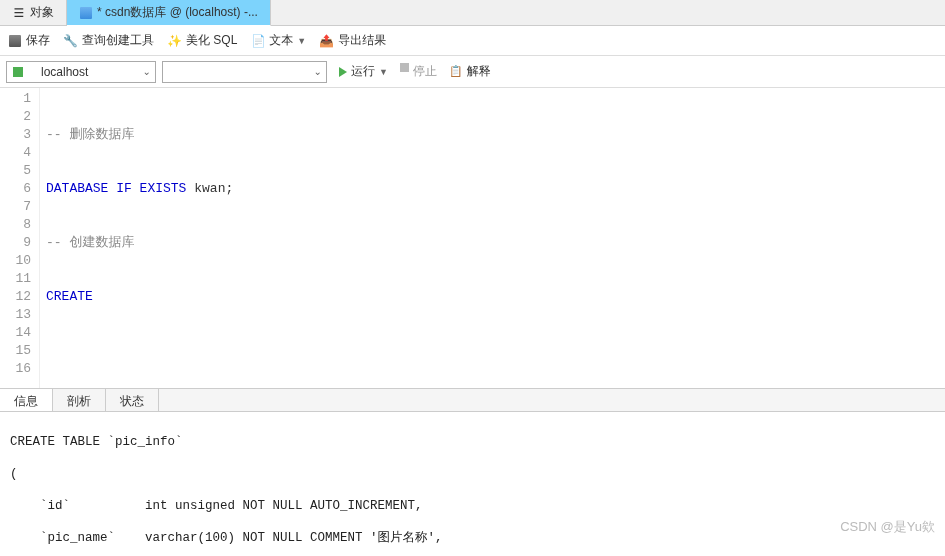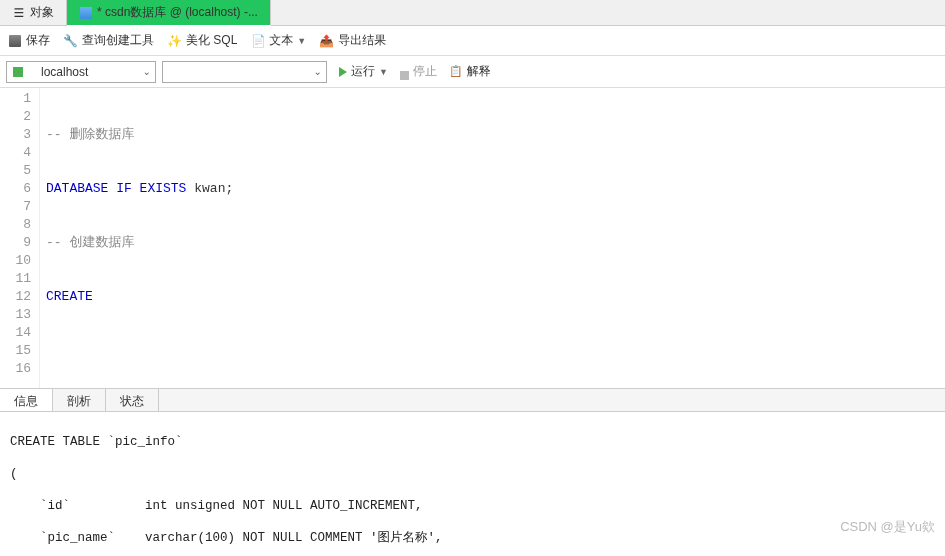--- a/index.html
+++ b/index.html
@@ -1,28 +1,28 @@
 <!DOCTYPE html>
 <html><head>
 <meta charset="utf-8">
 <style>
 * { margin: 0; padding: 0; box-sizing: border-box; }
 body { font-family: "Microsoft YaHei", "Segoe UI", Tahoma, sans-serif; font-size: 12px; background: #fff; color: #333; width: 945px; height: 556px; overflow: hidden; position: relative; }
 .tabs-top { display: flex; background: #f0f0f0; border-bottom: 1px solid #ccc; height: 26px; }
 .tab-top { padding: 4px 12px; border-right: 1px solid #ccc; display: flex; align-items: center; gap: 4px; cursor: pointer; }
-.tab-top.active { background: #22c55e; border-bottom: 1px solid #fff; margin-bottom: -1px; }
+.tab-top.active { background: #7dd3fc; border-bottom: 1px solid #fff; margin-bottom: -1px; }
 .toolbar { display: flex; align-items: center; padding: 4px 8px; gap: 14px; border-bottom: 1px solid #ddd; height: 30px; }
 .tb-item { display: flex; align-items: center; gap: 4px; cursor: pointer; color: #333; }
 .conn-bar { display: flex; align-items: center; padding: 4px 6px; gap: 6px; border-bottom: 1px solid #ddd; height: 32px; }
 .dropdown { border: 1px solid #aaa; background: #fff; height: 22px; display: flex; align-items: center; padding: 0 4px; gap: 16px; }
 .dropdown.host { width: 150px; }
 .dropdown.db { width: 165px; }
 .chev { margin-left: auto; color: #666; font-size: 10px; }
 .run-btn { display: flex; align-items: center; gap: 4px; cursor: pointer; margin-left: 6px; }
-.stop-btn { display: flex; align-items: flex-end; gap: 4px; color: #999; margin-left: 6px; }
+.stop-btn { display: flex; align-items: flex-start; gap: 4px; color: #999; margin-left: 6px; }
 .explain-btn { display: flex; align-items: center; gap: 4px; margin-left: 6px; cursor: pointer; }
 .editor { display: flex; font-family: Consolas, "Courier New", monospace; font-size: 13px; line-height: 18px; height: 300px; overflow: hidden; background: #fff; }
 .gutter { width: 40px; text-align: right; color: #999; padding: 2px 8px 2px 0; user-select: none; background: #fff; border-right: 1px solid #eee; }
 .gutter div { height: 18px; }
 .code { flex: 1; padding: 2px 0 2px 6px; white-space: pre; overflow: hidden; }
 .code div { height: 18px; }
 .kw { color: #0000CC; }
 .cm { color: #888; }
 .id { color: #333; }
 .bottom-tabs { display: flex; border-top: 1px solid #ccc; border-bottom: 1px solid #ccc; background: #f5f5f5; height: 24px; }

